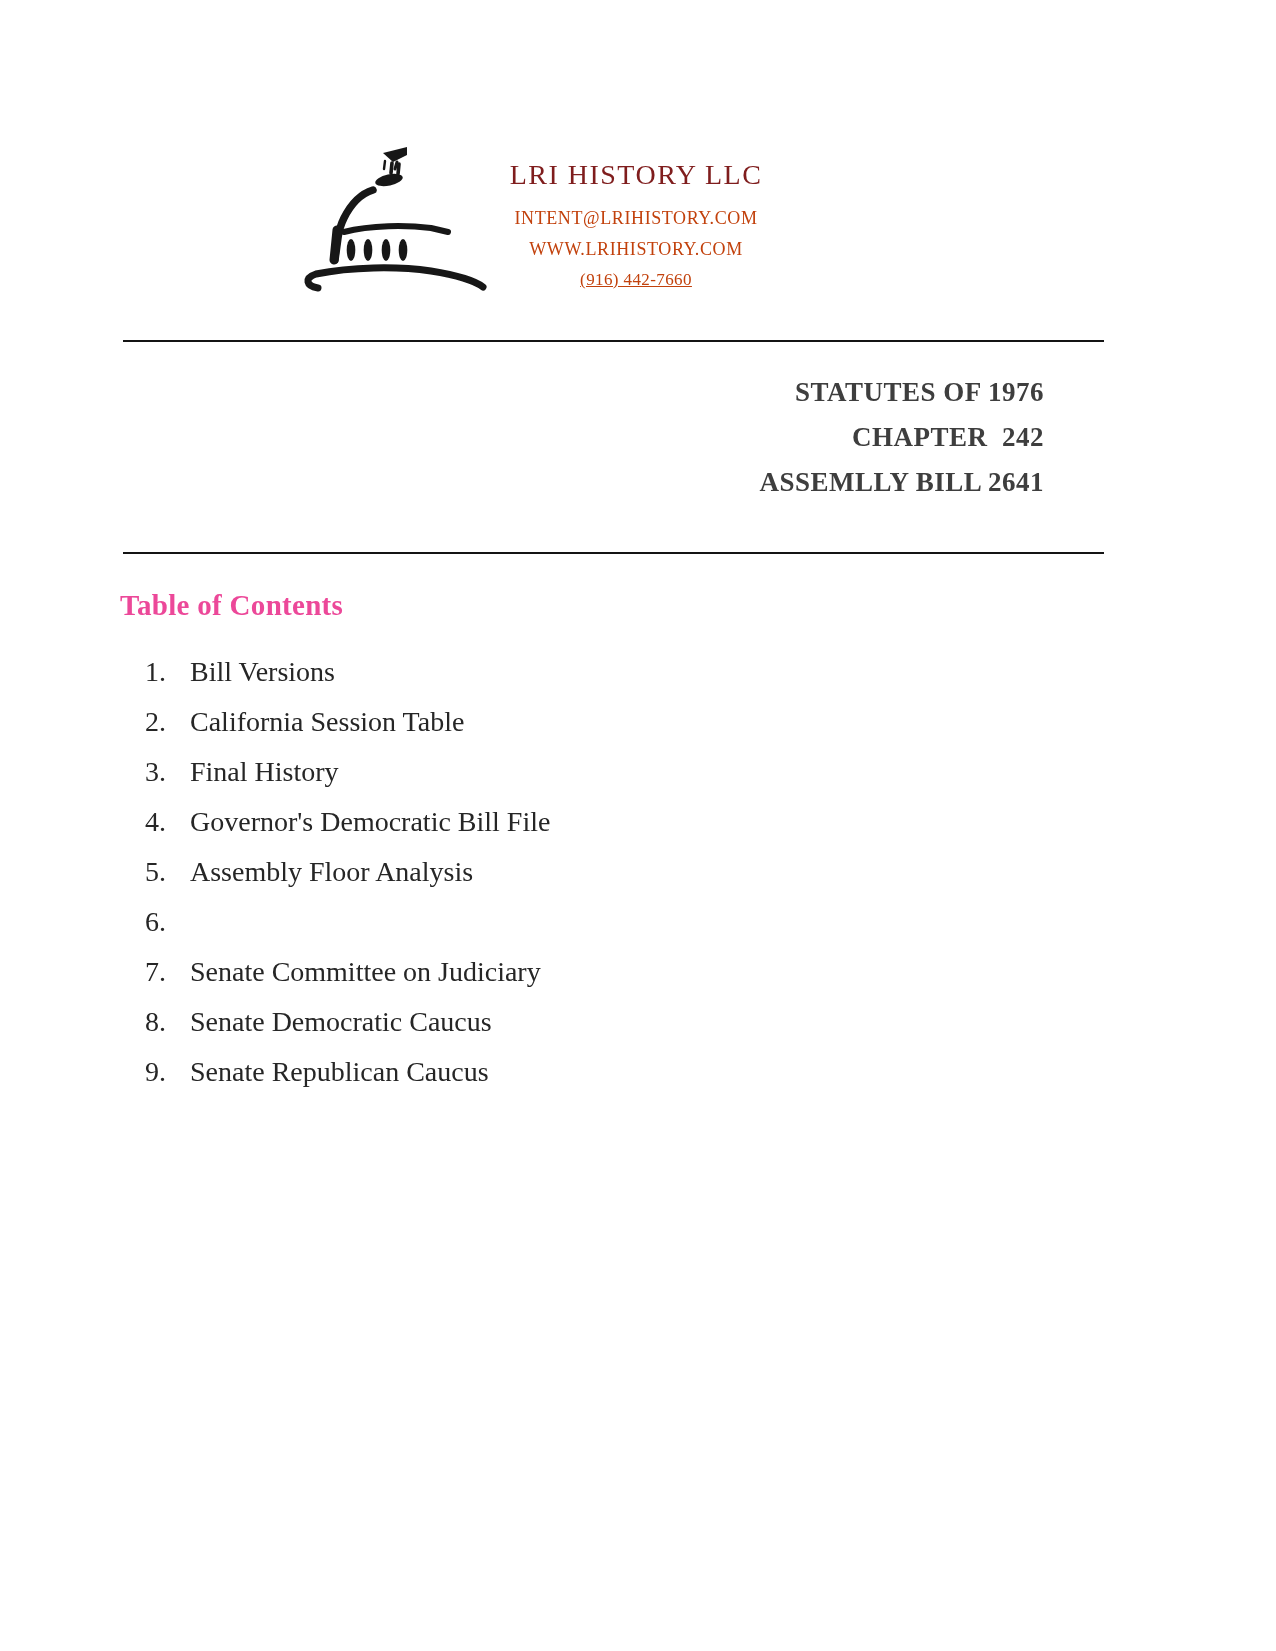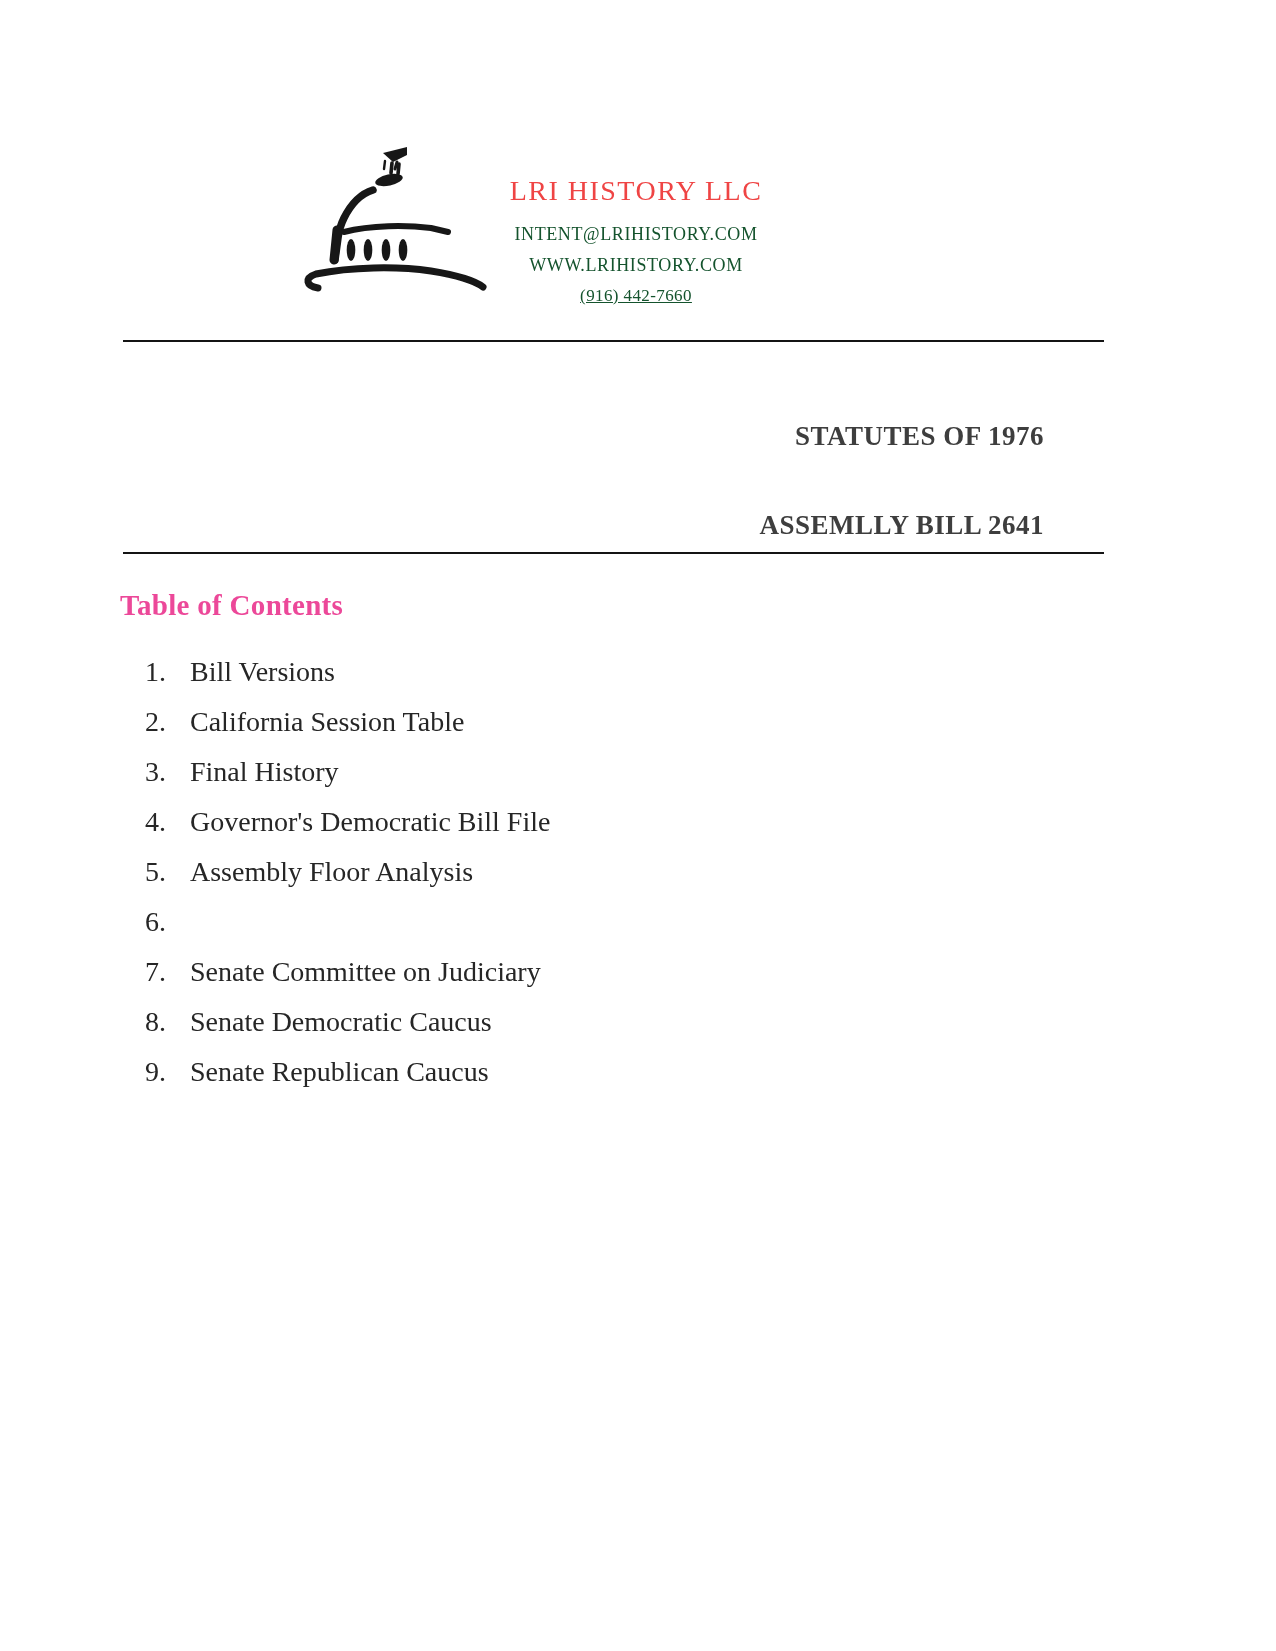--- a/index.html
+++ b/index.html
@@ -31,29 +31,28 @@
   .header-text {
     position: absolute;
     left: 456px;
     top: 158px;
     width: 360px;
     text-align: center;
   }
   .company-name {
     font-size: 28px;
     letter-spacing: 1.5px;
-    color: #ef4444;
+    color: #7f1d1d;
     line-height: 34px;
     white-space: nowrap;
-    margin-top: 16px;
   }
   .contact-line {
     font-size: 18px;
     letter-spacing: 0.6px;
-    color: #14532d;
+    color: #c2410c;
     line-height: 30px;
     margin-top: 1px;
     white-space: nowrap;
   }
   .contact-line.first { margin-top: 11px; }
   .phone-line {
     font-size: 17px;
     letter-spacing: 0.4px;
     line-height: 30px;
     text-decoration: underline;
@@ -77,21 +76,20 @@
     top: 370px;
     text-align: right;
     font-weight: bold;
     color: #3e3e3e;
     font-size: 27px;
     letter-spacing: 0.5px;
   }
   .case-line {
     line-height: 45px;
     white-space: pre-wrap; 
-    margin-top: 44px;
   }
 
   
   .toc-heading {
     position: absolute;
     left: 120px;
     top: 589px;
     font-size: 29px;
     font-weight: bold;
     color: #ec4899;
@@ -155,20 +153,21 @@
     <div class="contact-line first">INTENT@LRIHISTORY.COM</div>
     <div class="contact-line">WWW.LRIHISTORY.COM</div>
     <div class="contact-line phone-line">(916) 442-7660</div>
   </div>
 
   <div class="rule rule-top"></div>
   <div class="rule rule-bottom"></div>
 
   <div class="case-block">
     <div class="case-line">STATUTES OF 1976</div>
+    <div class="case-line">CHAPTER  242</div>
     <div class="case-line">ASSEMLLY BILL 2641</div>
   </div>
 
   <div class="toc-heading">Table of Contents</div>
 
   <ol class="toc-list">
     <li class="toc-item">
       <span class="toc-num">1.</span>
       <span class="toc-label">Bill Versions</span>
     </li>

